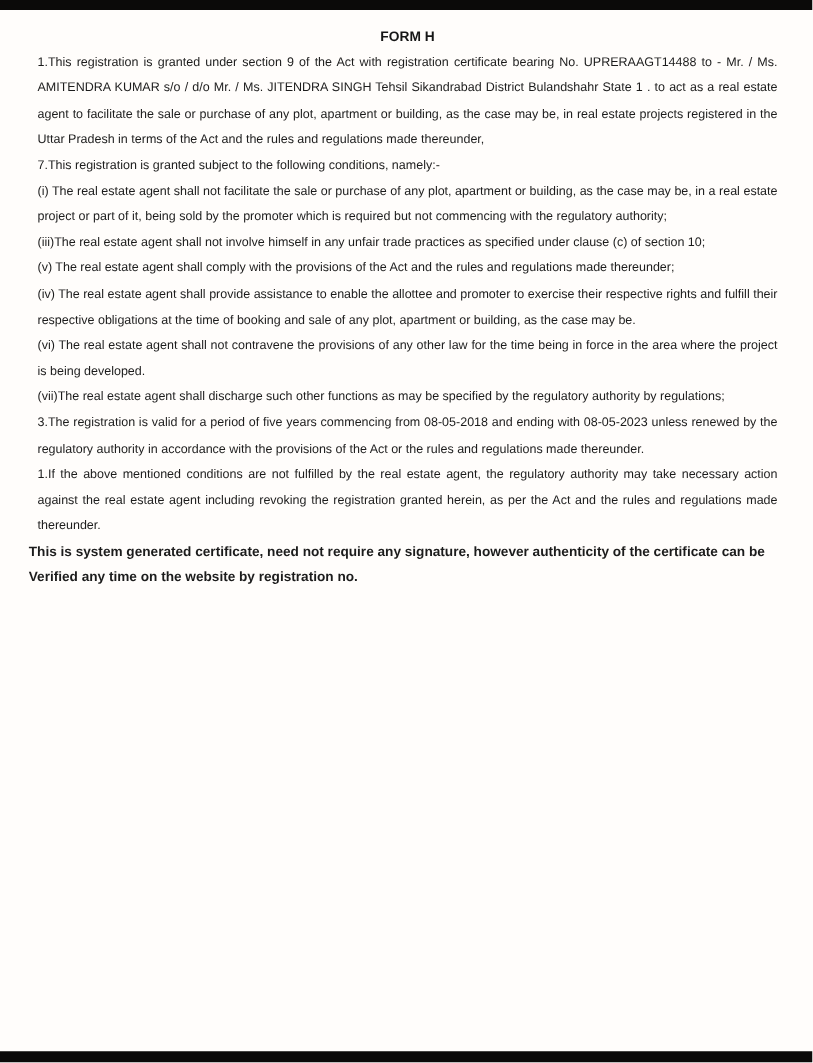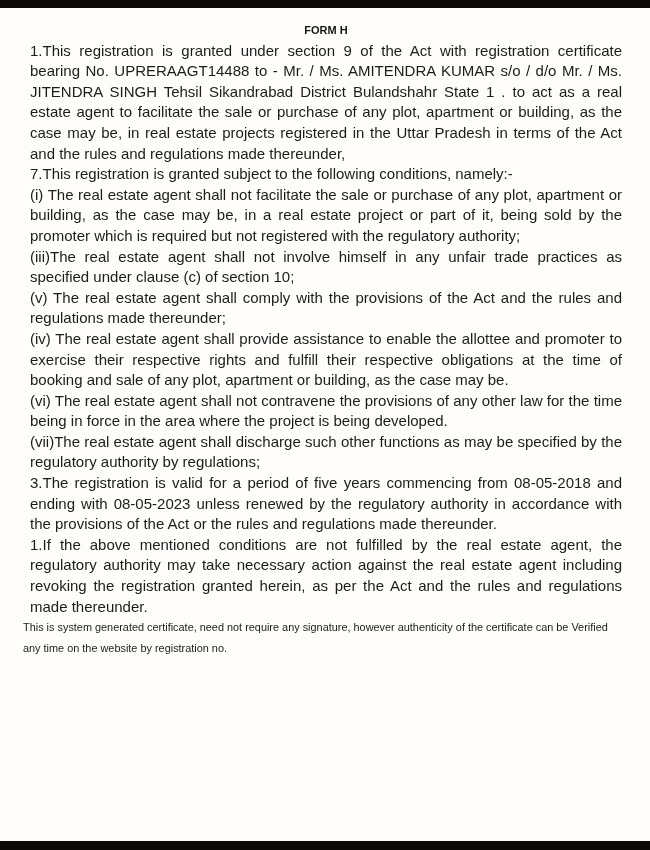--- a/index.html
+++ b/index.html
@@ -40,44 +40,45 @@
   .heading {
     text-align: center;
     font-weight: bold;
     font-size: 11px;
     line-height: 20.6px;
     color: #161616;
     margin: 0;
   }
   .para {
     margin: 0;
-    font-size: 15px;
+    font-size: 10px;
     line-height: 20.6px;
     text-align: justify;
     color: #1c1c1c;
   }
   .footer-para {
     margin: 0 0 0 -7px;
     font-size: 10.9px;
     line-height: 20.6px;
     color: #1c1c1c;
+    font-weight: bold;
   }
 </style>
 </head>
 <body>
 
 <div class="page">
   <div class="edge-bar-top"></div>
 
   <div class="doc">
     <p class="heading">FORM H</p>
 
     <p class="para">1.This registration is granted under section 9 of the Act with registration certificate bearing No. UPRERAAGT14488 to - Mr. / Ms. AMITENDRA KUMAR s/o / d/o Mr. / Ms. JITENDRA SINGH Tehsil Sikandrabad District Bulandshahr State 1 . to act as a real estate agent to facilitate the sale or purchase of any plot, apartment or building, as the case may be, in real estate projects registered in the Uttar Pradesh in terms of the Act and the rules and regulations made thereunder,</p>
     <p class="para">7.This registration is granted subject to the following conditions, namely:-</p>
-    <p class="para">(i) The real estate agent shall not facilitate the sale or purchase of any plot, apartment or building, as the case may be, in a real estate project or part of it, being sold by the promoter which is required but not registered with the regulatory authority;</p>
+    <p class="para">(i) The real estate agent shall not facilitate the sale or purchase of any plot, apartment or building, as the case may be, in a real estate project or part of it, being sold by the promoter which is required but not commencing with the regulatory authority;</p>
     <p class="para">(iii)The real estate agent shall not involve himself in any unfair trade practices as specified under clause (c) of section 10;</p>
     <p class="para">(v) The real estate agent shall comply with the provisions of the Act and the rules and regulations made thereunder;</p>
     <p class="para">(iv) The real estate agent shall provide assistance to enable the allottee and promoter to exercise their respective rights and fulfill their respective obligations at the time of booking and sale of any plot, apartment or building, as the case may be.</p>
     <p class="para">(vi) The real estate agent shall not contravene the provisions of any other law for the time being in force in the area where the project is being developed.</p>
     <p class="para">(vii)The real estate agent shall discharge such other functions as may be specified by the regulatory authority by regulations;</p>
     <p class="para">3.The registration is valid for a period of five years commencing from 08-05-2018 and ending with 08-05-2023 unless renewed by the regulatory authority in accordance with the provisions of the Act or the rules and regulations made thereunder.</p>
     <p class="para">1.If the above mentioned conditions are not fulfilled by the real estate agent, the regulatory authority may take necessary action against the real estate agent including revoking the registration granted herein, as per the Act and the rules and regulations made thereunder.</p>
 
     <p class="footer-para">This is system generated certificate, need not require any signature, however authenticity of the certificate can be Verified any time on the website by registration no.</p>
   </div>

